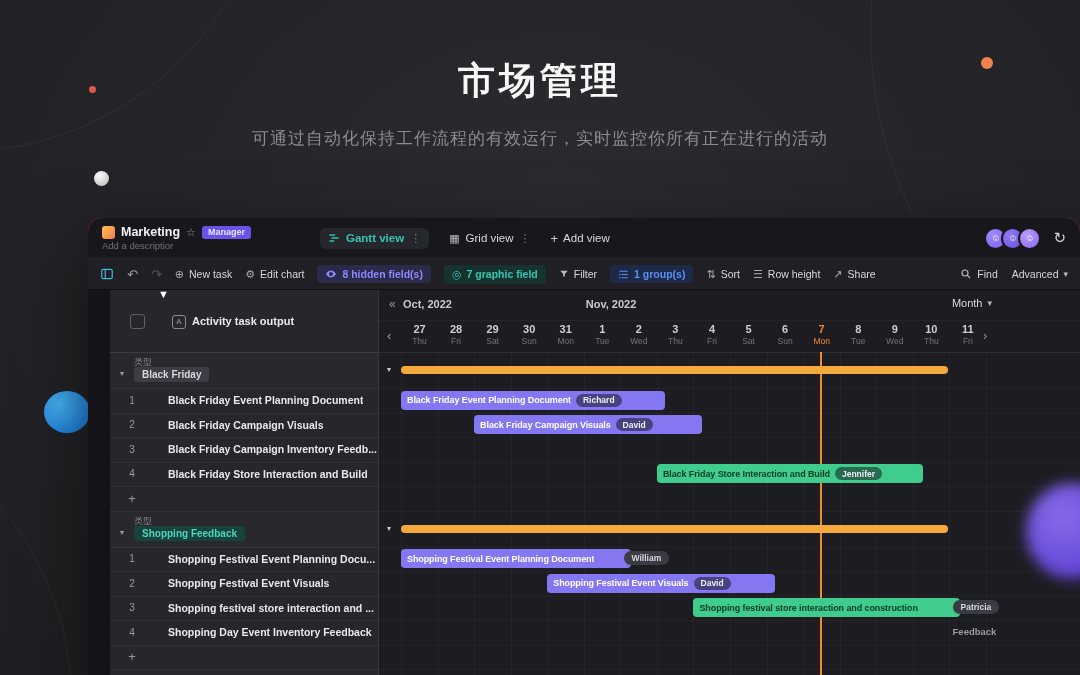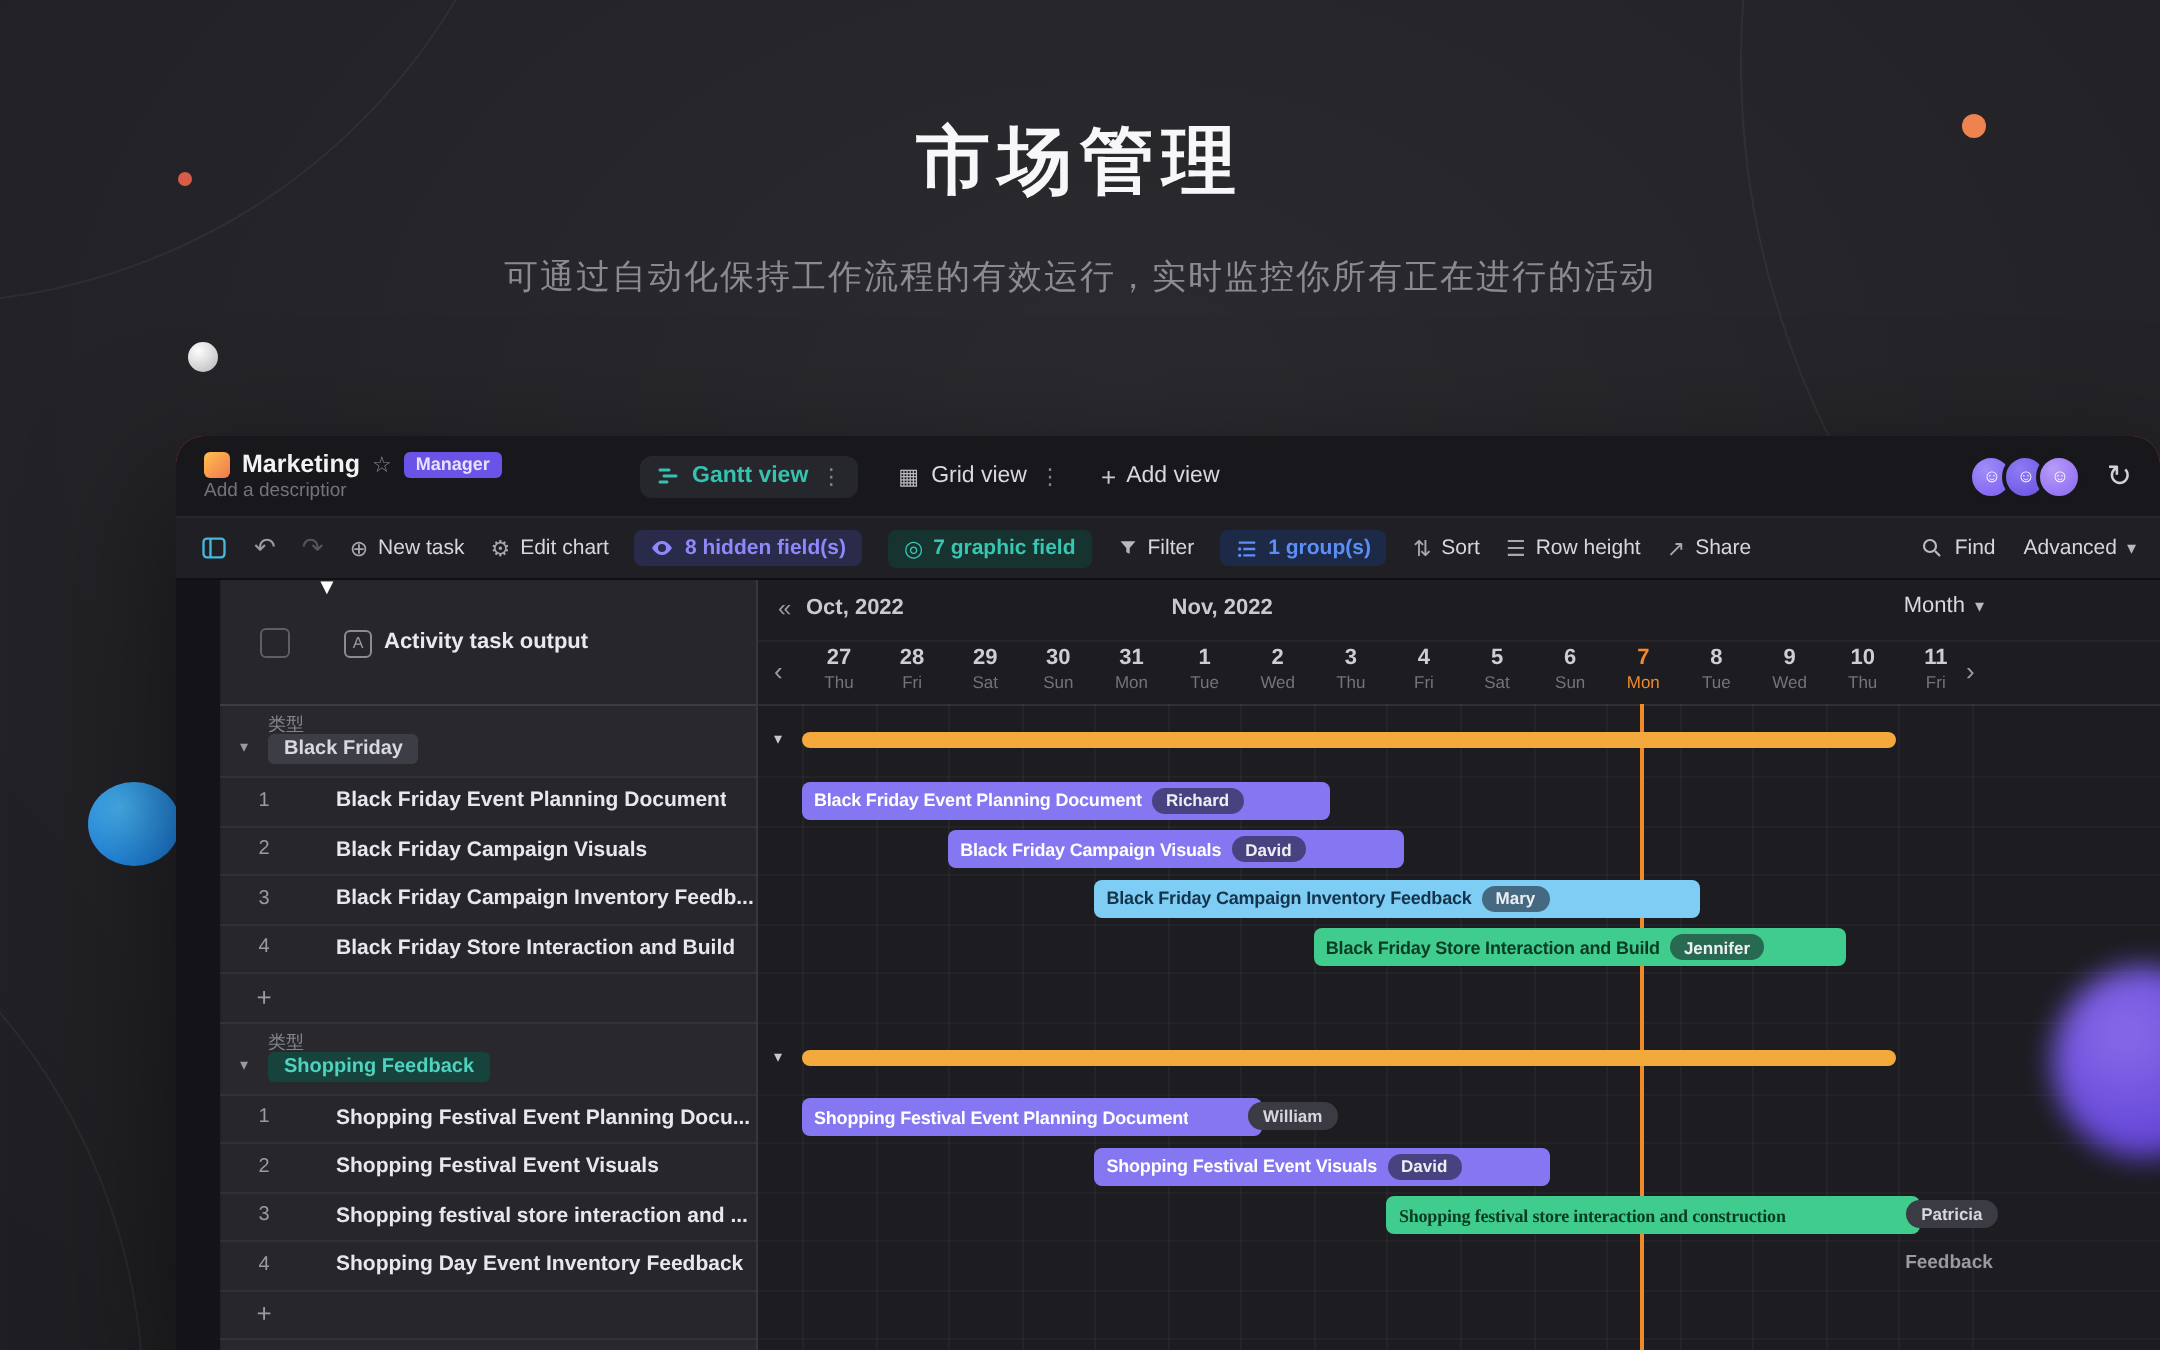--- a/index.html
+++ b/index.html
@@ -429,45 +429,41 @@
           <div class="g-bar bar-purple" style="top: 38.5px; left: 22px; width: 252.264px;">
             <span class="g-label">Black Friday Event Planning Document</span>
             <span class="g-badge">Richard</span>
           </div>
           <div class="g-row" style="top: 60.5px; height: 24.5px;"></div>
           <div class="g-bar bar-purple" style="top: 63px; left: 95.12px; width: 215.704px;">
             <span class="g-label">Black Friday Campaign Visuals</span>
             <span class="g-badge">David</span>
           </div>
           <div class="g-row" style="top: 85px; height: 24.5px;"></div>
-          <div class="g-bar bar-cyan" style="top: 87.5px; left: 168.24px; width: 290.652px;">
-            <span class="g-label">Black Friday Campaign Inventory Feedback</span>
-            <span class="g-badge">Mary</span>
-          </div>
           <div class="g-row" style="top: 109.5px; height: 24.5px;"></div>
           <div class="g-bar bar-green" style="top: 112px; left: 277.92px; width: 254.092px;">
             <span class="g-label">Black Friday Store Interaction and Build</span>
             <span class="g-badge">Jennifer</span>
           </div>
           <div class="g-row" style="top: 134px; height: 24.5px;"></div>
           <div class="g-row" style="top: 158.5px; height: 36px;"></div>
           <span class="g-caret" style="top: 171.5px;">▾</span>
           <div class="summary-bar" style="top: 172.5px; left: 22px; width: 546.572px;"></div>
           <div class="g-row" style="top: 194.5px; height: 24.5px;"></div>
           <div class="g-bar bar-purple" style="top: 197px; left: 22px; width: 217.532px;">
             <span class="g-label">Shopping Festival Event Planning Document</span>
           </div>
           <span class="g-tail tail-pill" style="top: 199px; left: 244.532px;">William</span>
           <div class="g-row" style="top: 219px; height: 24.5px;"></div>
           <div class="g-bar bar-purple" style="top: 221.5px; left: 168.24px; width: 215.704px;">
             <span class="g-label">Shopping Festival Event Visuals</span>
             <span class="g-badge">David</span>
           </div>
           <div class="g-row" style="top: 243.5px; height: 24.5px;"></div>
-          <div class="g-bar bar-green" style="top: 246px; left: 314.48px; width: 254.092px; font-family: Liberation Serif, serif;">
+          <div class="g-bar bar-green" style="top: 246px; left: 314.48px; width: 254.092px;">
             <span class="g-label">Shopping festival store interaction and construction</span>
           </div>
           <span class="g-tail tail-pill" style="top: 248px; left: 573.572px;">Patricia</span>
           <div class="g-row" style="top: 268px; height: 24.5px;"></div>
           <span class="g-tail tail-plain" style="top: 274px; left: 573.572px;">Feedback</span>
           <div class="g-row" style="top: 292.5px; height: 24.5px;"></div>
         </div>
     </div>
   </div>
 

